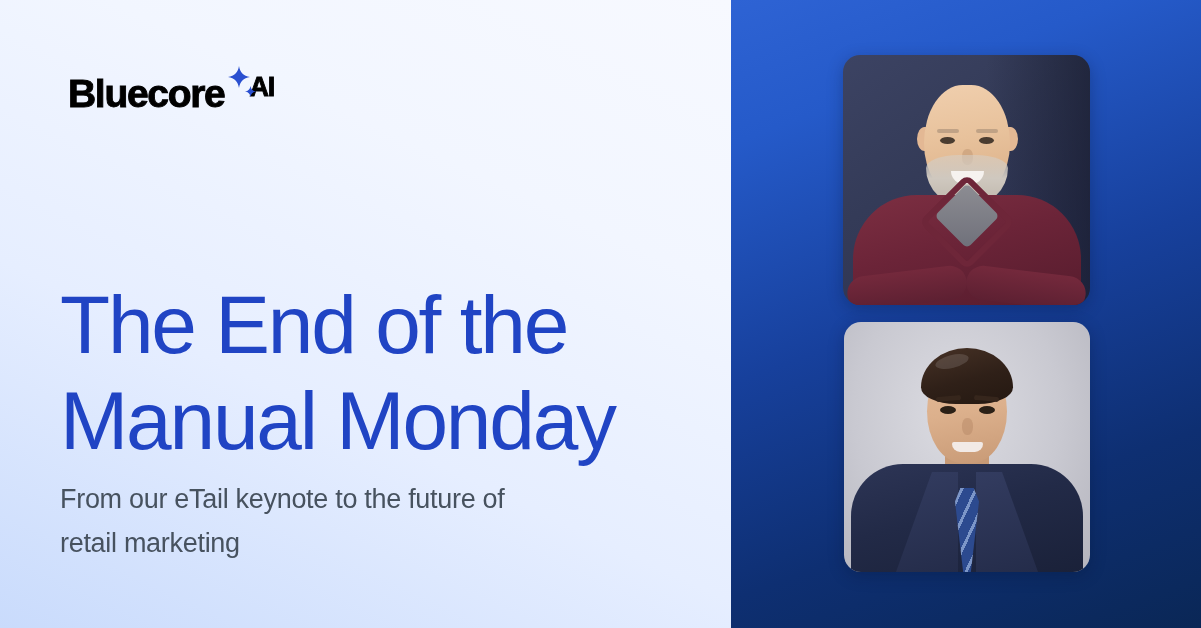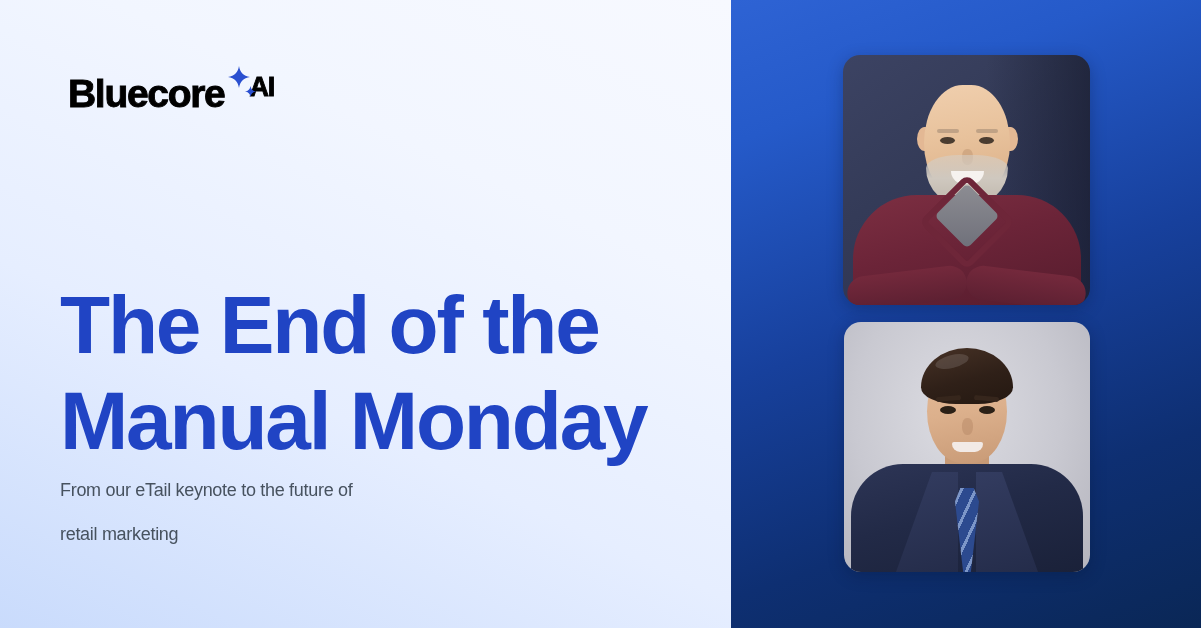--- a/index.html
+++ b/index.html
@@ -40,30 +40,30 @@
     color:#000000;margin-left:-6px;
     -webkit-text-stroke:0.9px #000000;
   }
 
   .headline{
     position:absolute;left:60px;top:222px;
     width:640px;
     color:#2044c4;
     font-size:82px;
     line-height:96px;
-    font-weight:700;
+    font-weight:400;
     letter-spacing:-2.2px;
     white-space:pre-line;
   }
 
   .subhead{
     position:absolute;left:60px;top:450px;
     width:560px;
     color:#47525f;
-    font-size:18px;
+    font-size:27px;
     line-height:44px;
     font-weight:400;
     letter-spacing:-0.3px;
     white-space:pre-line;
   }
 
   
   .right-panel{
     position:relative;
     width:470px;height:628px;flex:0 0 470px;

